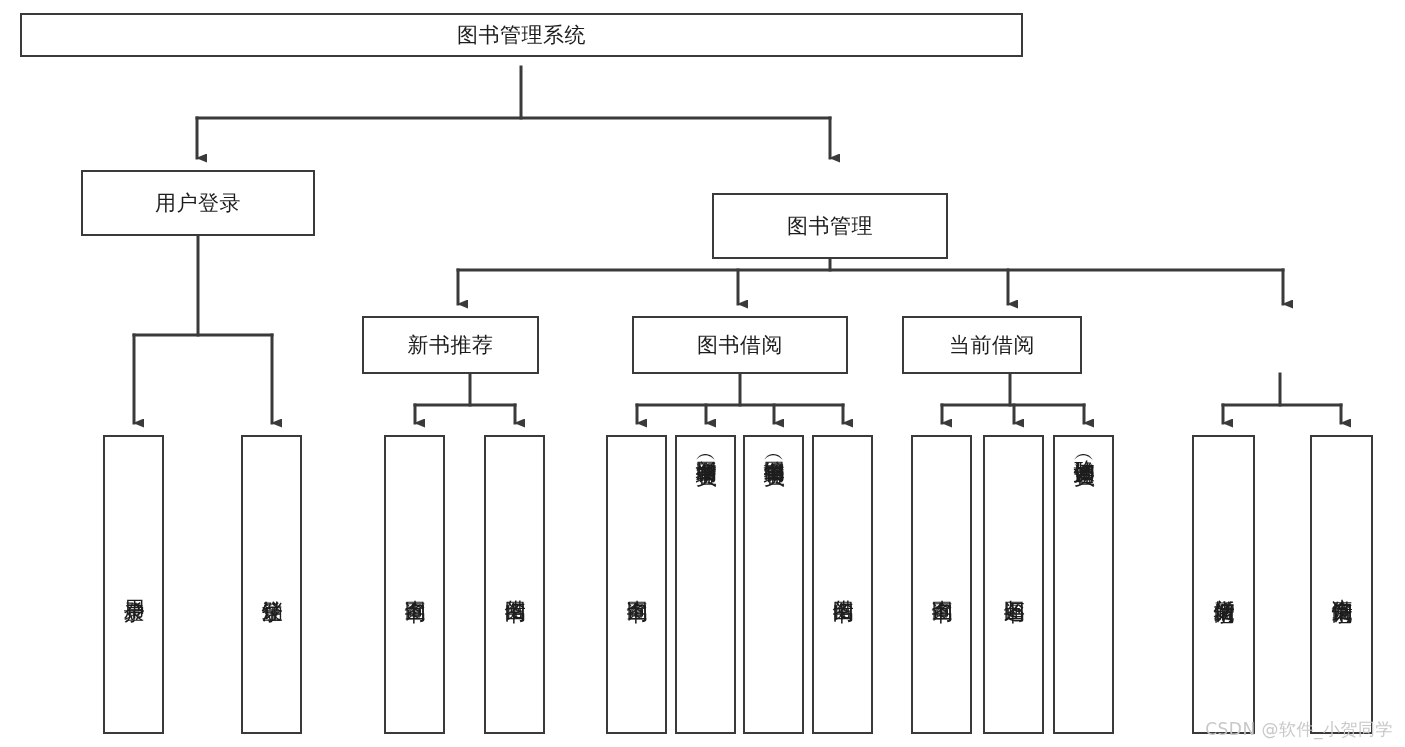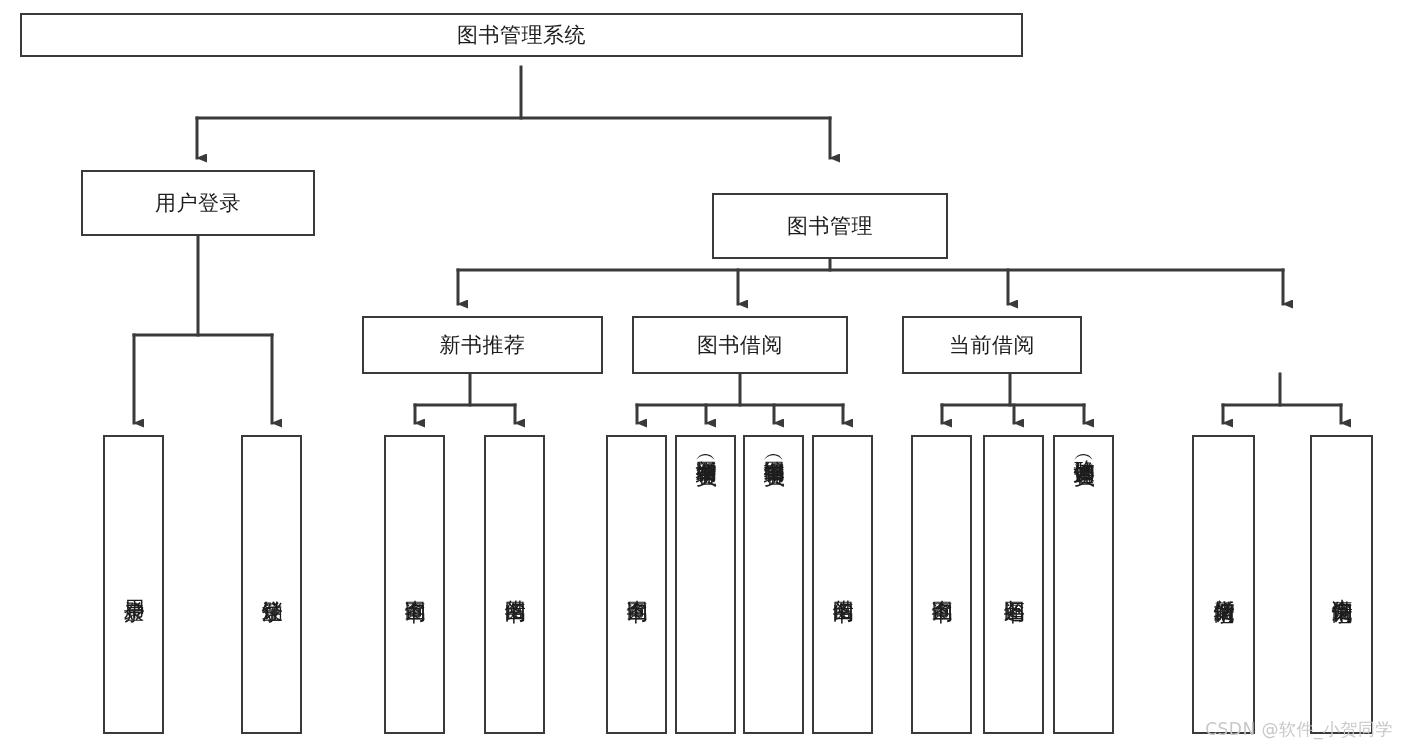--- a/index.html
+++ b/index.html
@@ -132,21 +132,21 @@
     <span class="node-label">图书管理系统</span>
   </div>
 
   <div class="node" style="left:81px; top:170px; width:234px; height:66px;">
     <span class="node-label">用户登录</span>
   </div>
   <div class="node" style="left:712px; top:170px; width:236px; height:66px;margin-top:23px;">
     <span class="node-label">图书管理</span>
   </div>
 
-  <div class="node" style="left:362px; top:316px; width:241px; height:58px;">
+  <div class="node" style="left:362px; top:316px; width:177px; height:58px;">
     <span class="node-label">新书推荐</span>
   </div>
   <div class="node" style="left:632px; top:316px; width:216px; height:58px;">
     <span class="node-label">图书借阅</span>
   </div>
   <div class="node" style="left:902px; top:316px; width:180px; height:58px;">
     <span class="node-label">当前借阅</span>
   </div>
 
   <div class="node leaf centered" style="left:103px; top:435px; width:61px; height:299px;">

